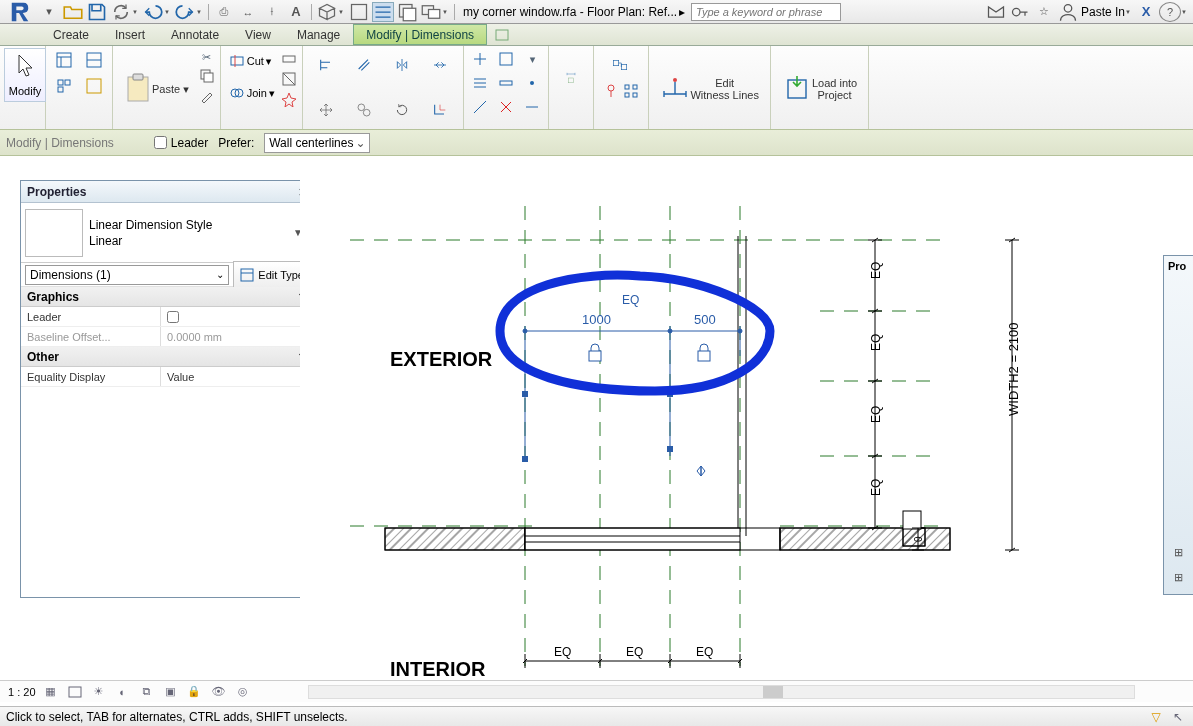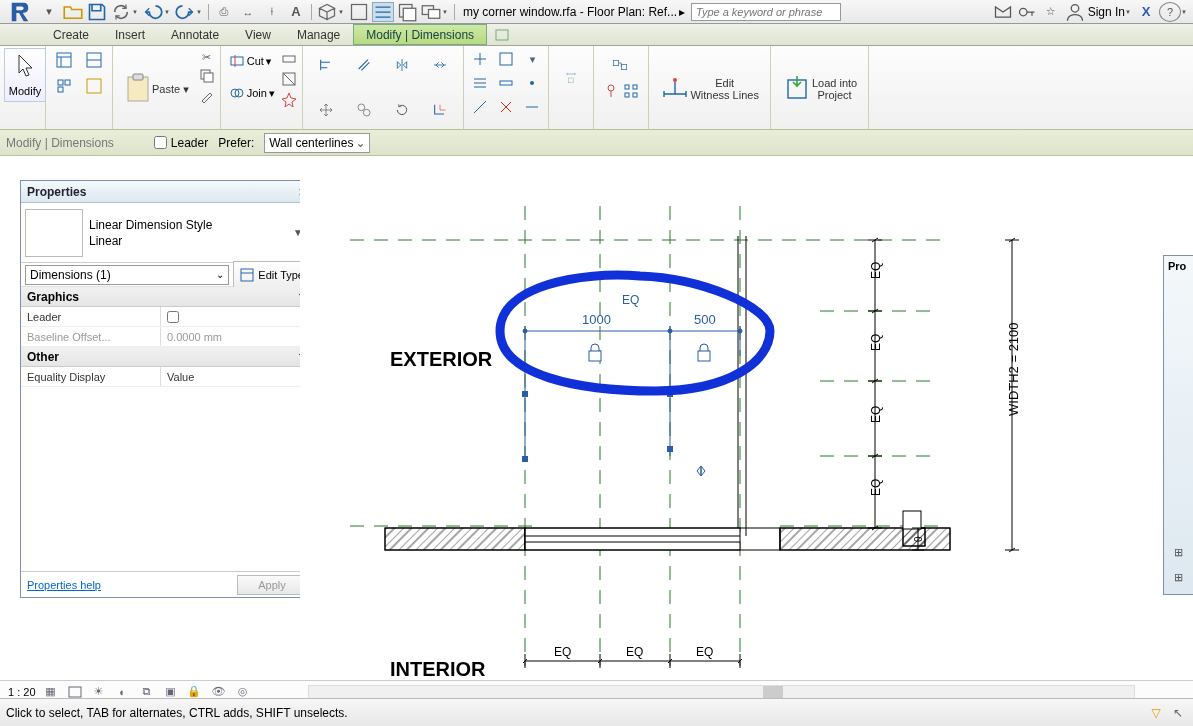--- a/index.html
+++ b/index.html
@@ -77,21 +77,21 @@
 .canvas{position:absolute;left:300px;top:156px;right:30px;bottom:46px;background:#fff;overflow:hidden;}
 .canvas svg{width:100%;height:100%;}
 
 
 .viewbar{position:absolute;left:0;bottom:24px;right:0;height:22px;border-top:1px solid #ccc;display:flex;align-items:center;padding:0 8px;gap:6px;font-size:11px;background:#fcfcfc;}
 .vb-btn{width:18px;height:16px;display:flex;align-items:center;justify-content:center;color:#667;}
 .vb-scroll{flex:1;height:14px;background:#f0f0f0;border:1px solid #ddd;margin:0 50px;position:relative;}
 .vb-track{position:absolute;left:55%;width:20px;top:0;bottom:0;background:#ccc;}
 
 
-.status{position:absolute;left:0;bottom:0;right:0;height:28px;background:linear-gradient(#f7f7f7,#e8e8e8);border-top:1px solid #bbb;display:flex;align-items:center;padding:0 6px;font-size:12px;justify-content:space-between;}
+.status{position:absolute;left:0;bottom:0;right:0;height:20px;background:linear-gradient(#f7f7f7,#e8e8e8);border-top:1px solid #bbb;display:flex;align-items:center;padding:0 6px;font-size:12px;justify-content:space-between;}
 .status-r{display:flex;gap:4px;align-items:center;}
 
 .hatch{fill:url(#hatch);}
 </style>
 </head>
 <body>
 
 <div class="qat">
   <div class="qat-logo">
     <svg viewBox="0 0 24 24">
@@ -183,21 +183,21 @@
           <path d="M8 8h6M12 8v3" stroke="#555"></path>
         </svg>
       </span>
     <span class="qat-btn">☆</span>
     <span class="qat-btn">
         <svg viewBox="0 0 16 16">
           <circle cx="8" cy="5" r="3" fill="none" stroke="#555"></circle>
           <path d="M2 15c0-4 4-5 6-5s6 1 6 5" fill="none" stroke="#555"></path>
         </svg>
       </span>
-    <span style="font-size:12px;">Sign In</span>
+    <span style="font-size:12px;">Paste In</span>
     <span class="qat-drop">▼</span>
     <span class="qat-btn" style="color:#2a5ca8;font-weight:bold;font-size:13px;">X</span>
     <span class="qat-btn" style="border:1px solid #888;border-radius:50%;font-size:11px;">?</span>
       <span class="qat-drop">▼</span>
   </div>
 </div>
 
 <div class="menurow">
   <div class="menuitem">Create</div>
   <div class="menuitem">Insert</div>
@@ -536,24 +536,20 @@
       <div class="v" style="color:#999;">0.0000 mm</div>
     </div>
   <div class="pal-group-hd">
       <span>Other</span>
       <span>⌃</span>
     </div>
   <div class="pal-prop">
       <div class="k">Equality Display</div>
       <div class="v">Value</div>
     </div>
-  <div class="pal-foot">
-    <a>Properties help</a>
-    <div class="pal-apply">Apply</div>
-  </div>
 </div>
 
 <div class="rpalette">
   <div class="t">Pro</div>
   <div class="ex">
       <span>⊞</span>
       <span>⊞</span>
     </div>
 </div>
 

